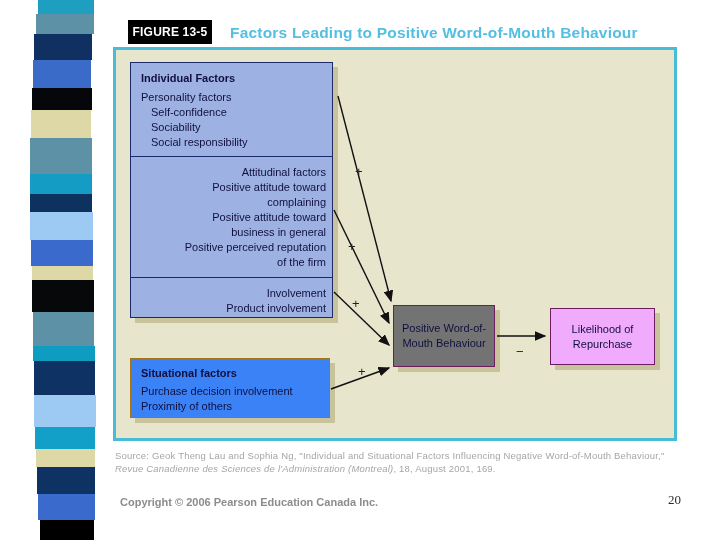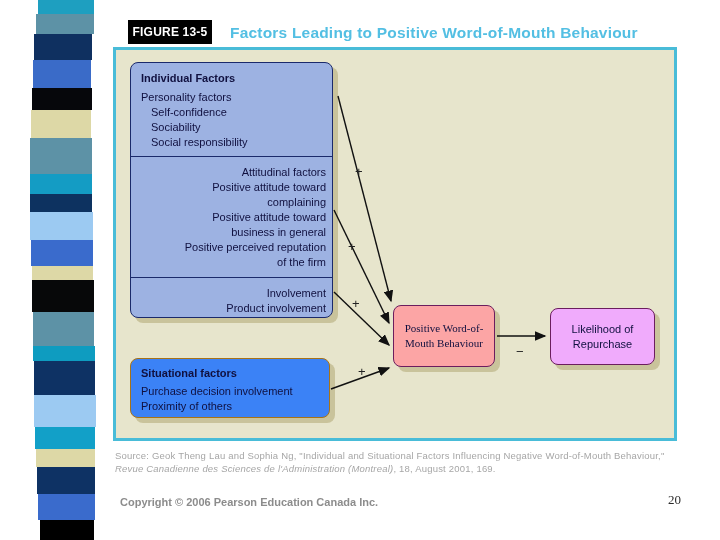--- a/index.html
+++ b/index.html
@@ -25,21 +25,21 @@
     color:#53BFE3;font-weight:bold;font-size:15.5px;letter-spacing:.2px;
   }
 
   
   .figure-area{
     position:absolute;left:113px;top:47px;width:564px;height:394px;
     background:#E7E5CC;border:3px solid #49BCD8;box-sizing:border-box;
   }
 
   
-  .dbox{position:absolute;box-sizing:border-box;box-shadow:5px 5px 0 #c9c39b;border-radius:8px;}
+  .dbox{position:absolute;box-sizing:border-box;box-shadow:5px 5px 0 #c9c39b;}
   .individual-box{
     left:130px;top:62px;width:203px;height:256px;
     background:#9DB2E2;border:1.5px solid #1b2a6b;
   }
   .ibox-section{box-sizing:border-box;padding:8px 6px 6px 10px;}
   .ibox-section + .ibox-section{border-top:1.5px solid #1b2a6b;text-align:right;}
   .sec-0{height:93px;}
   .sec-1{height:121px;}
   .sec-2{height:40px;}
 
@@ -51,22 +51,22 @@
 
   .situational-box{
     left:130px;top:358px;width:200px;height:60px;
     background:#3b82f6;border:1px solid #a87316;
     padding:7px 6px 6px 10px;
   }
   .situational-box .line.header{margin-bottom:3px;}
 
   .wom-box{
     left:393px;top:305px;width:102px;height:62px;
-    background:#fca5a5;border:1px solid #6b1d5e;
-    display:flex;align-items:center;justify-content:center;text-align:center;font-family:Liberation Serif, serif;
+    background:#737373;border:1px solid #6b1d5e;
+    display:flex;align-items:center;justify-content:center;text-align:center;
   }
   .repurchase-box{
     left:550px;top:308px;width:105px;height:57px;
     background:#f0abfc;border:1px solid #6b1d5e;
     display:flex;align-items:center;justify-content:center;text-align:center;
   }
   .mag-label{font-size:11px;line-height:15px;color:#10103f;padding:0 6px;}
 
   
   .arrows{position:absolute;inset:0;width:720px;height:540px;pointer-events:none;}

